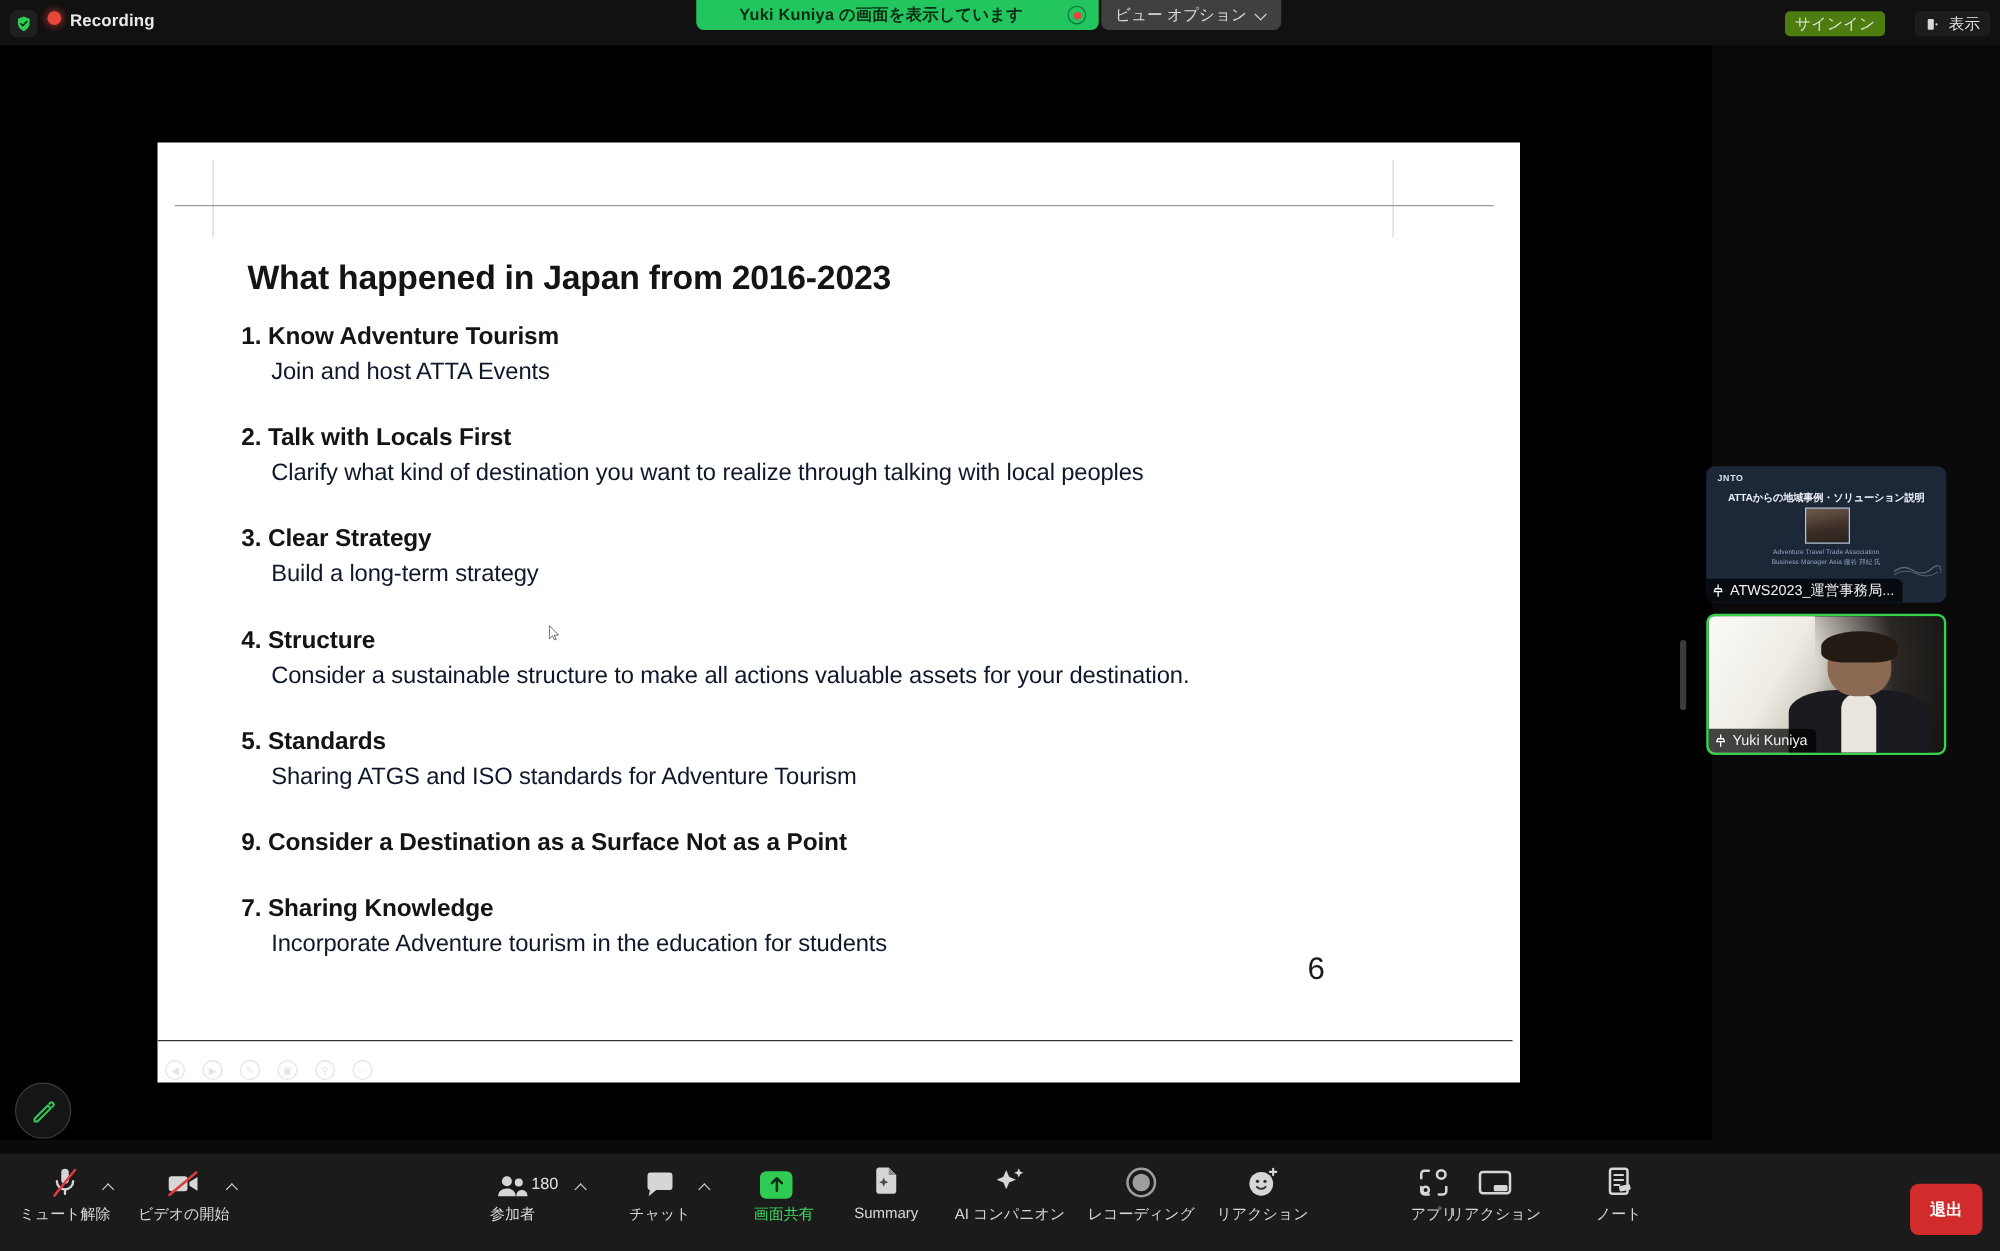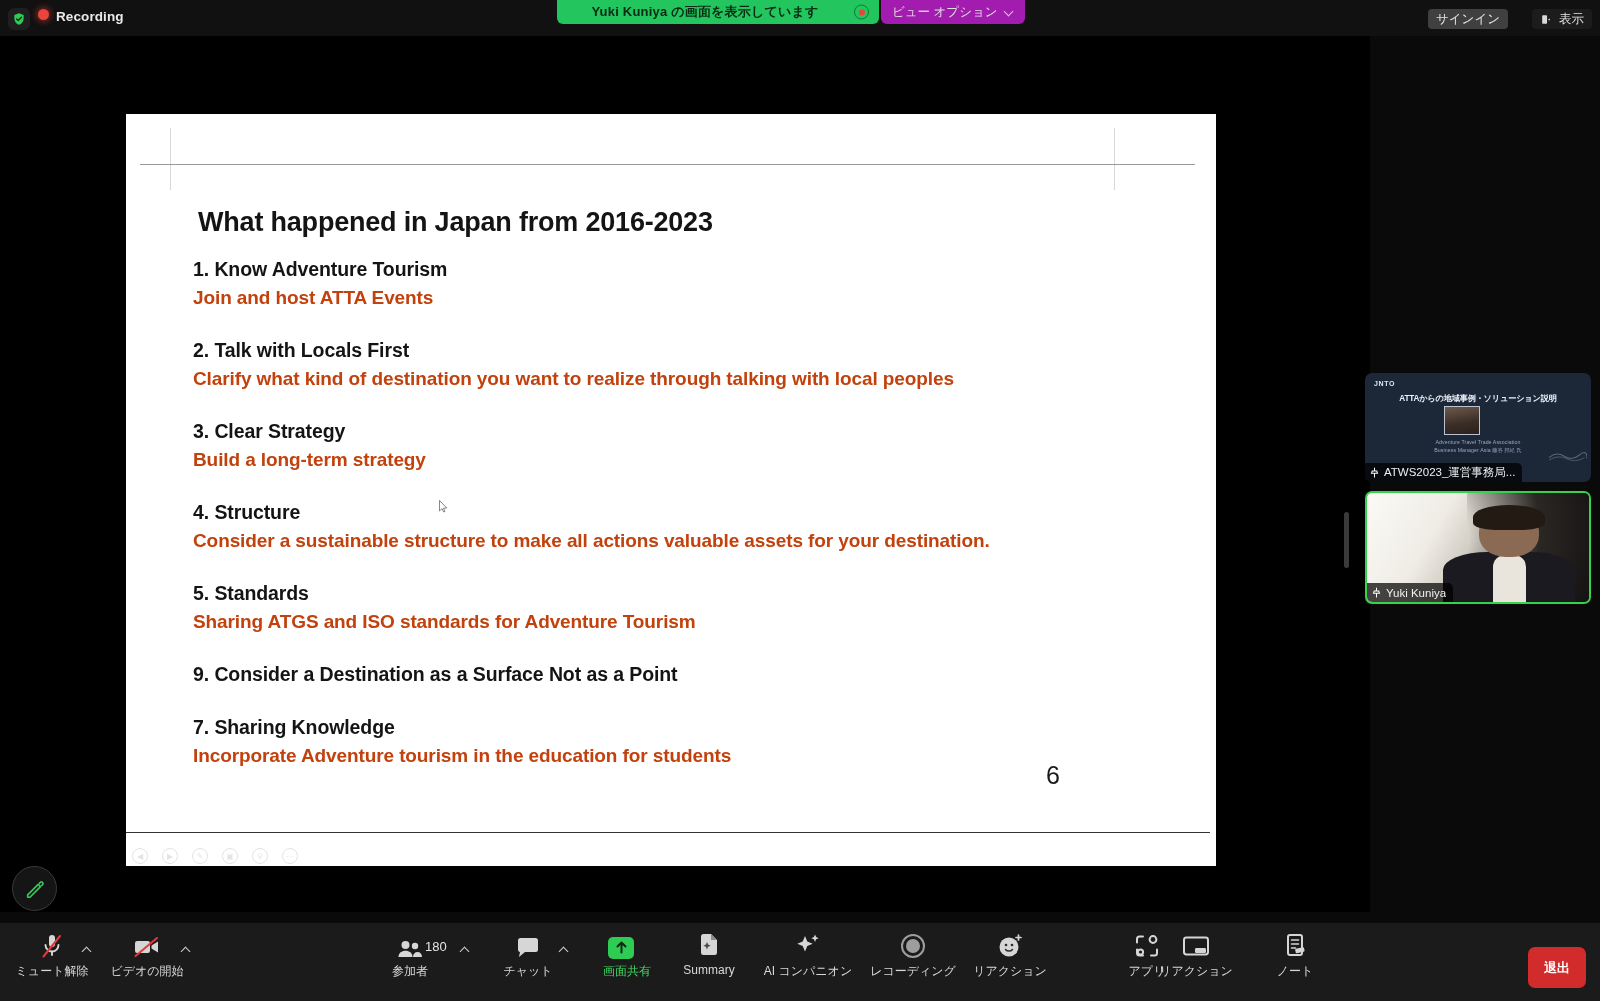--- a/index.html
+++ b/index.html
@@ -40,37 +40,37 @@
   }
   #share-rec-icon{
     position:absolute; right:10px; top:50%; transform:translateY(-50%);
     width:15px; height:15px; border-radius:50%;
     border:1.4px solid #0f7a3c; display:flex; align-items:center; justify-content:center;
   }
   #share-rec-icon i{ width:6px; height:6px; border-radius:50%; background:#e8453c; display:block; }
 
   #view-options{
     position:absolute; left:881px; top:0; height:24px;
-    background:#a21caf; border-radius:0 0 6px 6px;
+    background:#404040; border-radius:0 0 6px 6px;
     display:flex; align-items:center; gap:7px; padding:0 11px;
     cursor:pointer;
   }
   #view-options .txt{ font-size:12.5px; color:#dedede; }
   .chev{ width:9px; height:9px; position:relative; }
   .chev::after{
     content:""; position:absolute; left:0; top:0;
     width:6px; height:6px; border-right:1.6px solid #cfcfcf; border-bottom:1.6px solid #cfcfcf;
     transform:rotate(45deg);
   }
   .chev-up::after{ transform:rotate(-135deg); top:3px; }
 
   #signin-btn{
     position:absolute; right:92px; top:9px; height:20px;
     display:flex; align-items:center; padding:0 8px; border-radius:4px;
-    background:#404040; cursor:pointer;
+    background:#4d7c0f; cursor:pointer;
   }
   #signin-btn .txt{ font-size:12.5px; color:#e2e2e2; }
   #display-btn{
     position:absolute; right:8px; top:9px; height:20px;
     display:flex; align-items:center; gap:6px; padding:0 8px; border-radius:4px;
     background:#1c1c1c; cursor:pointer;
   }
   #display-btn .txt{ font-size:12.5px; color:#e2e2e2; }
 
   
@@ -90,22 +90,22 @@
     position:absolute; left:72px; top:93px;
     font-size:27px; font-weight:800; color:#141414; letter-spacing:-.2px;
     white-space:nowrap;
   }
   .item{ position:absolute; left:67px; }
   .item h3{
     font-size:19.5px; font-weight:800; color:#141414; letter-spacing:-.1px;
     white-space:nowrap; line-height:1.25;
   }
   .item p{
-    font-size:19px; font-weight:700; color:#c2410c; letter-spacing:-.1px;
-    white-space:nowrap; line-height:1.32; margin-top:4px;
+    font-size:19px; font-weight:400; color:#0f172a; letter-spacing:-.1px;
+    white-space:nowrap; line-height:1.32; margin-top:4px;margin-left:24px;
   }
   #page-number{
     position:absolute; left:920px; top:647px;
     font-size:25px; color:#1a1a1a; font-weight:400;
   }
   #slide-rule{
     position:absolute; left:0px; top:718px; width:1084px; height:1.4px; background:#333;
   }
   #slide-tools{
     position:absolute; left:6px; top:728px; height:28px;
@@ -123,21 +123,21 @@
     position:absolute; left:1344px; top:476px; width:5px; height:56px;
     background:#3a3a3a; border-radius:3px;
   }
 
   
   #filmstrip{
     position:absolute; left:1370px; top:36px; width:230px; height:876px;
     background:#0a0a0a;
   }
   .tile{
-    position:absolute; left:-5px; width:226px; height:109px;
+    position:absolute; left:-5px; width:192px; height:109px;
     border-radius:7px; overflow:hidden; background:#1c2738;
   }
   #tile-1{ top:337px; }
   #tile-2{ top:455px; height:113px; border:2.5px solid #35d24a; background:#0f0f0f; }
 
   .tile .namebar{
     position:absolute; left:0; bottom:0; height:19px;
     display:flex; align-items:center; gap:5px; padding:0 7px 0 5px;
     background:rgba(0,0,0,.72); border-radius:0 5px 0 5px;
     max-width:100%;

